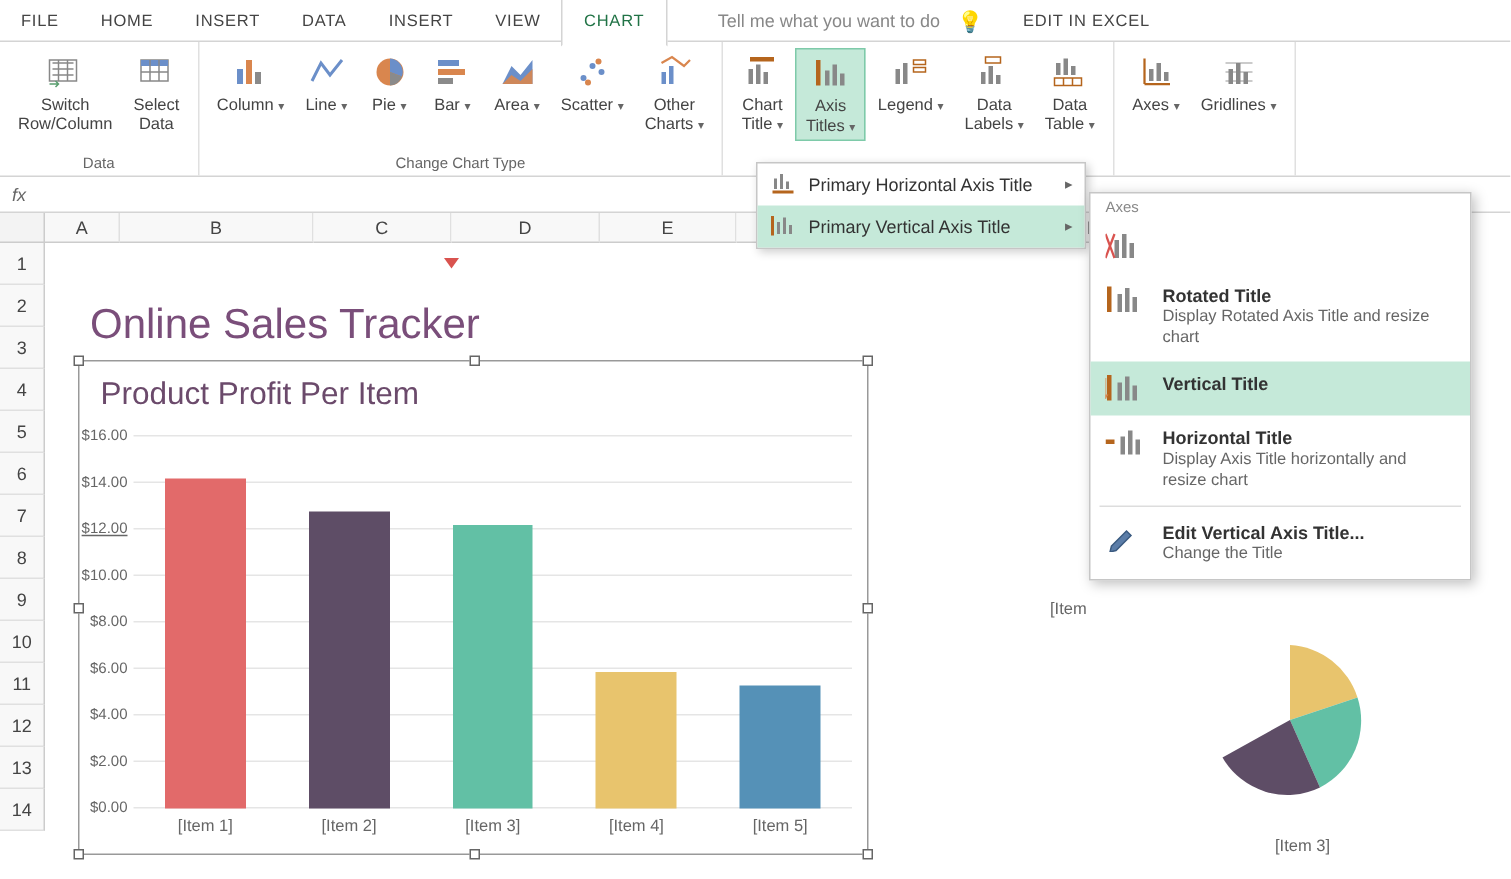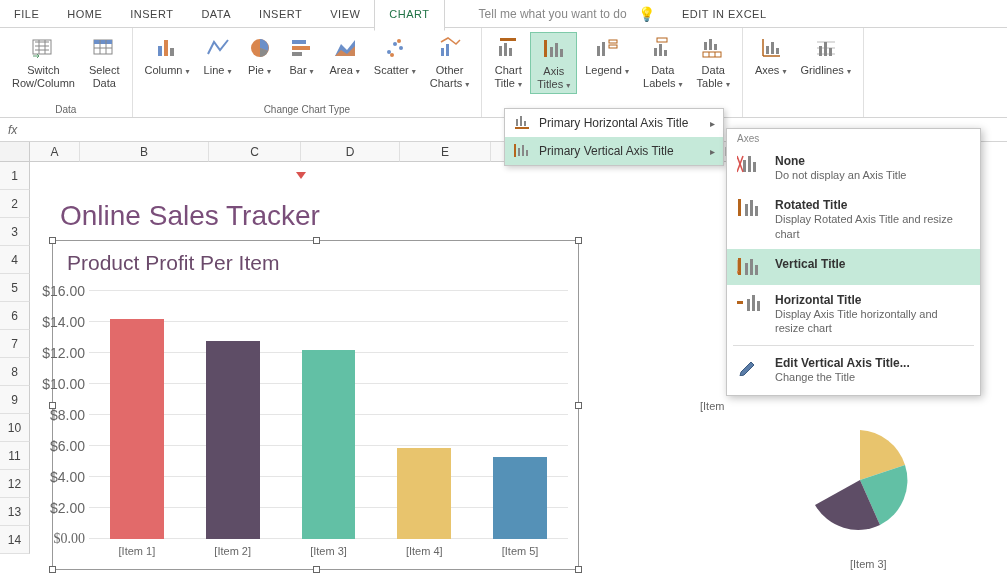--- a/index.html
+++ b/index.html
@@ -53,21 +53,21 @@
 .row-header { width: 30px; text-align: center; font-size: 12px; color: #444; border-right: 1px solid #ccc; border-bottom: 1px solid #e0e0e0; background: #f8f8f8; line-height: 28px; }
 
 
 .tracker-title { position: absolute; top: 200px; left: 60px; font-size: 28px; color: #7a4e7a; font-weight: 400; }
 
 
 .chart-box { position: absolute; top: 240px; left: 52px; width: 527px; height: 330px; border: 1px solid #999; background: #fff; }
 .chart-handle { position: absolute; width: 7px; height: 7px; background: #fff; border: 1px solid #666; }
 .chart-title-inner { font-size: 21px; color: #6b4a6b; padding: 10px 0 4px 14px; }
 .plot-area { position: absolute; top: 50px; left: 36px; right: 10px; bottom: 30px; }
-.y-tick { position: absolute; right: 100%; margin-right: 4px; font-size: 14px; color: #666; transform: translateY(-50%); white-space: nowrap; }
+.y-tick { position: absolute; right: 100%; margin-right: 4px; font-size: 10px; color: #666; transform: translateY(-50%); white-space: nowrap; }
 .gridline { position: absolute; left: 0; right: 0; height: 1px; background: #e5e5e5; }
 .bar { position: absolute; bottom: 0; }
 .x-label { position: absolute; top: 100%; margin-top: 6px; font-size: 11px; color: #666; text-align: center; transform: translateX(-50%); white-space: nowrap; }
 
 
 .pie-hint { position: absolute; top: 400px; left: 700px; width: 280px; height: 180px; }
 .pie-label-top { position: absolute; top: 0; left: 0; font-size: 11px; color: #666; }
 .pie-label-bottom { position: absolute; bottom: 10px; left: 150px; font-size: 11px; color: #666; }
 
 
@@ -321,24 +321,20 @@
   <div class="dropdown2-header">Axes</div>
   <div class="dropdown2-item">
     <div class="d2-icon">
         <svg width="28" height="20">
           <rect x="6" y="6" width="3" height="12" fill="#888"></rect>
           <rect x="11" y="2" width="3" height="16" fill="#888"></rect>
           <rect x="16" y="8" width="3" height="10" fill="#888"></rect>
           <line x1="0" y1="18" x2="6" y2="2" stroke="#d9534f" stroke-width="1.5"></line>
           <line x1="0" y1="2" x2="6" y2="18" stroke="#d9534f" stroke-width="1.5"></line>
         </svg>
-      </div>
-    <div class="d2-text">
-        <strong>None</strong>
-        <span>Do not display an Axis Title</span>
       </div>
   </div>
   <div class="dropdown2-item">
     <div class="d2-icon">
         <svg width="28" height="20">
           <rect x="1" y="1" width="3" height="17" fill="#b5651d"></rect>
           <rect x="8" y="6" width="3" height="12" fill="#888"></rect>
           <rect x="13" y="2" width="3" height="16" fill="#888"></rect>
           <rect x="18" y="8" width="3" height="10" fill="#888"></rect>
         </svg>
@@ -465,33 +461,33 @@
   <div class="chart-handle" style="top:-4px;right:-4px"></div>
   <div class="chart-handle" style="top:50%;left:-4px;margin-top:-3px"></div>
   <div class="chart-handle" style="top:50%;right:-4px;margin-top:-3px"></div>
   <div class="chart-handle" style="bottom:-4px;left:-4px"></div>
   <div class="chart-handle" style="bottom:-4px;left:50%;margin-left:-3px"></div>
   <div class="chart-handle" style="bottom:-4px;right:-4px"></div>
 
   <div class="chart-title-inner">Product Profit Per Item</div>
   <div class="plot-area" id="plot">
       <div class="gridline" style="bottom: 0%;"></div>
-      <div class="y-tick" style="bottom: 0%; transform: translateY(50%); font-family: Liberation Serif, serif;">$0.00</div>
+      <div class="y-tick" style="bottom: 0%; transform: translateY(50%);">$0.00</div>
       <div class="gridline" style="bottom: 12.5%;"></div>
       <div class="y-tick" style="bottom: 12.5%; transform: translateY(50%);">$2.00</div>
       <div class="gridline" style="bottom: 25%;"></div>
       <div class="y-tick" style="bottom: 25%; transform: translateY(50%);">$4.00</div>
       <div class="gridline" style="bottom: 37.5%;"></div>
       <div class="y-tick" style="bottom: 37.5%; transform: translateY(50%);">$6.00</div>
       <div class="gridline" style="bottom: 50%;"></div>
       <div class="y-tick" style="bottom: 50%; transform: translateY(50%);">$8.00</div>
       <div class="gridline" style="bottom: 62.5%;"></div>
       <div class="y-tick" style="bottom: 62.5%; transform: translateY(50%);">$10.00</div>
       <div class="gridline" style="bottom: 75%;"></div>
-      <div class="y-tick" style="bottom: 75%; transform: translateY(50%);">$12.00</div>
+      <div class="y-tick" style="bottom: 75%; transform: translateY(50%); text-decoration: underline;">$12.00</div>
       <div class="gridline" style="bottom: 87.5%;"></div>
       <div class="y-tick" style="bottom: 87.5%; transform: translateY(50%);">$14.00</div>
       <div class="gridline" style="bottom: 100%;"></div>
       <div class="y-tick" style="bottom: 100%; transform: translateY(50%);">$16.00</div>
       <div class="bar" style="height: 88.75%; left: 4.4%; width: 11.2%; background: rgb(226, 106, 106);"></div>
       <div class="x-label" style="left: 10%;">[Item 1]</div>
       <div class="bar" style="height: 80%; left: 24.4%; width: 11.2%; background: rgb(94, 77, 102);"></div>
       <div class="x-label" style="left: 30%;">[Item 2]</div>
       <div class="bar" style="height: 76.25%; left: 44.4%; width: 11.2%; background: rgb(98, 192, 165);"></div>
       <div class="x-label" style="left: 50%;">[Item 3]</div>

